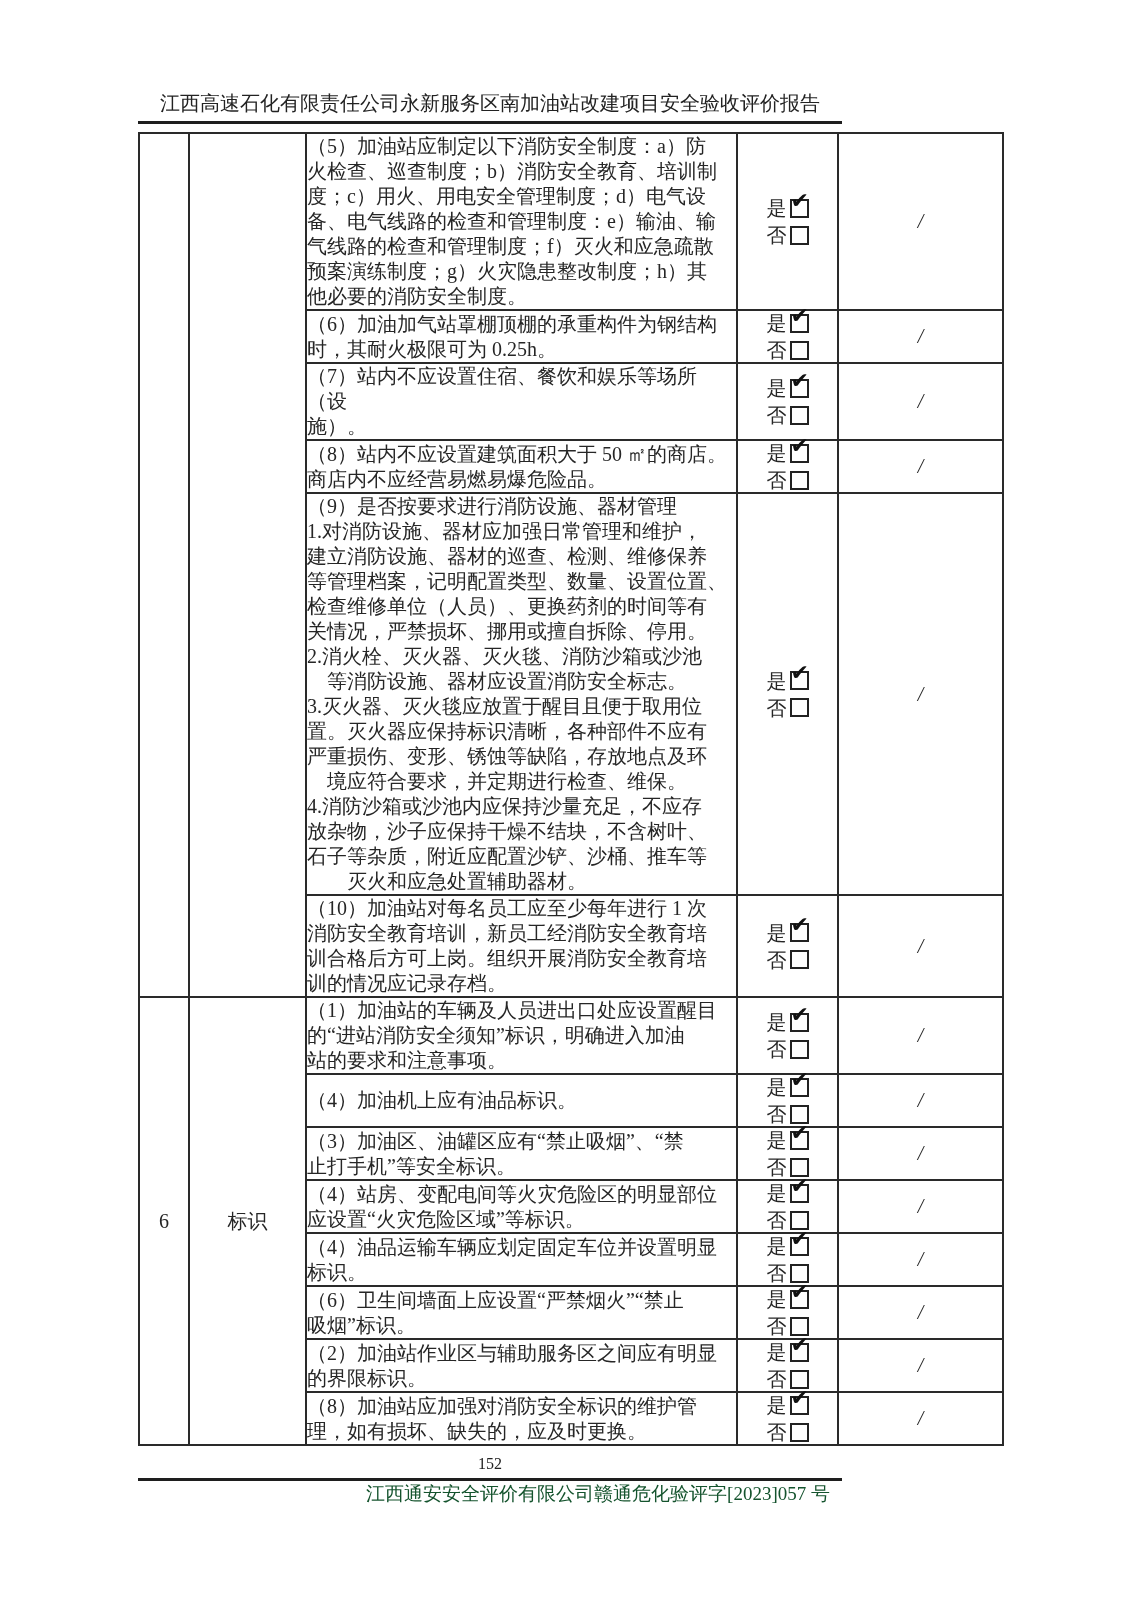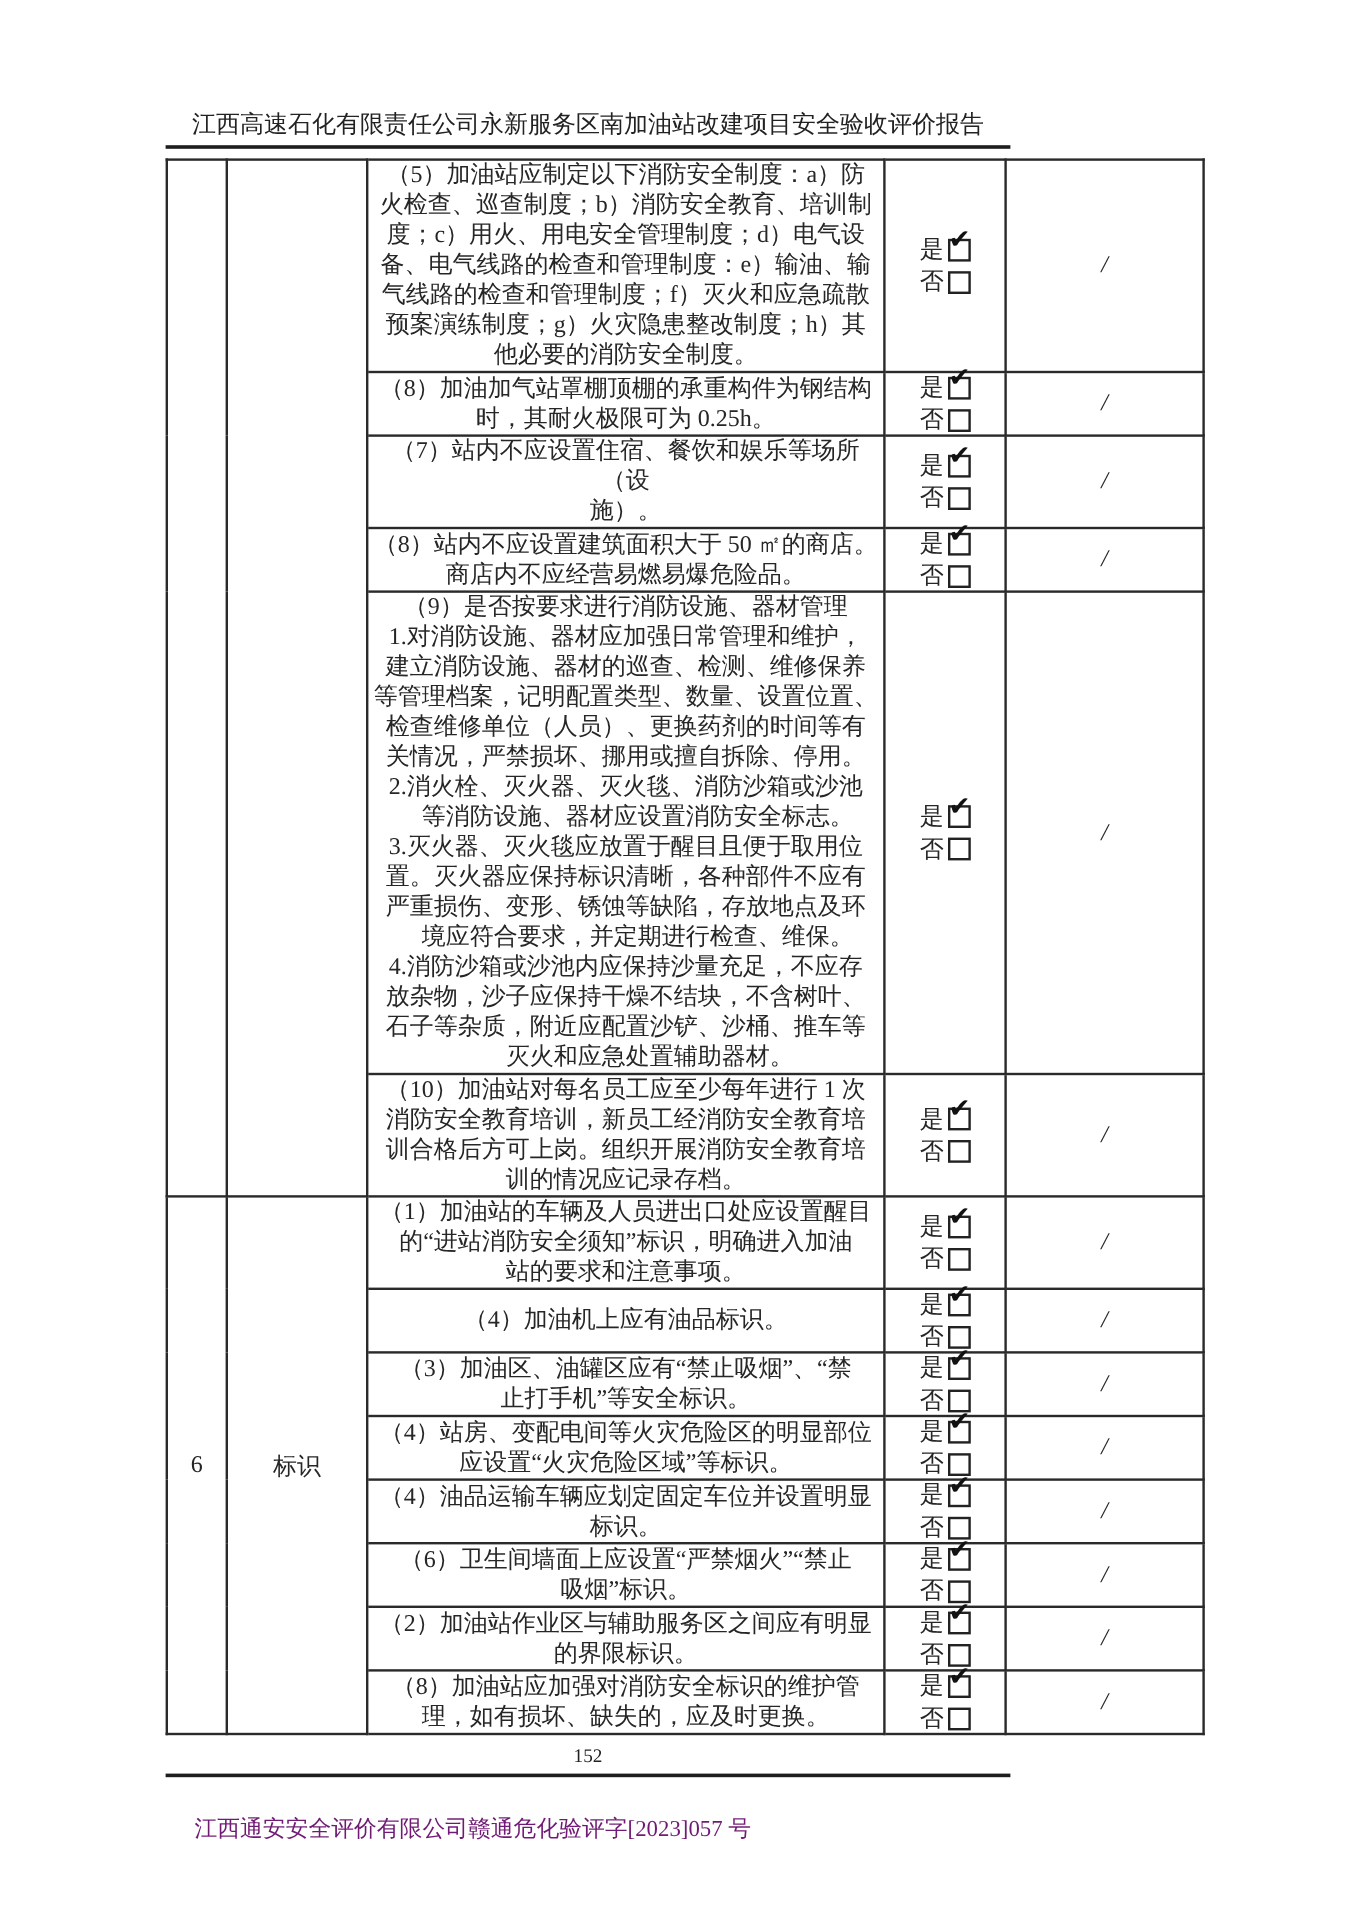--- a/index.html
+++ b/index.html
@@ -2,33 +2,33 @@
 <html><head>
 <meta charset="utf-8">
 <style>
   html,body{margin:0;padding:0;background:#ffffff;width:1131px;height:1600px;overflow:hidden}
   body{font-family:"Liberation Serif","DejaVu Serif",serif;color:#1c1c1c}
   .content{position:absolute;left:138px;top:0;width:704px}
   .title{margin-top:90px;text-align:center;font-size:20px;white-space:nowrap;color:#222}
   .rule{height:3px;background:#1e1e1e;margin-top:4px}
   table.checklist{border-collapse:collapse;table-layout:fixed;width:864px;margin-top:8px}
   .checklist td{border:2px solid #2a2a2a;font-size:20px;vertical-align:middle;padding:0;color:#262626}
-  .c-content{padding:3px 6px 3px 9px;line-height:25px;white-space:pre-line;text-align:center}
+  .c-content{padding:3px 6px 3px 9px;line-height:25px;white-space:pre-line;text-align:left}
   .c-num,.c-cat{text-align:center;font-size:20px}
   .c-yn{padding:2px 0}
   .yn{display:flex;flex-direction:column;justify-content:center;align-items:center;gap:3px}
   .yn-line{display:flex;align-items:center;line-height:24px}
   .yn-label{font-size:20px}
   .cb{position:relative;display:inline-block;width:15px;height:15px;border:2px solid #222;margin-left:3px;background:#fff}
   .cb .tick{position:absolute;left:-1px;top:-11px;font-style:normal;font-weight:700;font-size:22px;
             font-family:"DejaVu Sans",sans-serif;color:#111;line-height:22px}
   .c-rem{text-align:center;font-style:italic;font-size:21px;color:#333}
   .pageno{text-align:center;font-size:16px;margin-top:9px;color:#222}
   .footer-rule{margin-top:5px}
-  .doc-footer{display:flex;justify-content:flex-start;font-size:19px;margin-top:30px;padding:0 12px 0 24px;color:#701a75}
+  .doc-footer{display:flex;justify-content:flex-end;font-size:19px;margin-top:0;padding:0 12px 0 24px;color:#14532d}
 </style>
 </head>
 <body>
 
 <div class="content">
 
   <div class="title">江西高速石化有限责任公司永新服务区南加油站改建项目安全验收评价报告</div>
   <div class="rule"></div>
 
   <table class="checklist">
@@ -61,21 +61,21 @@
               </span>
             <span class="yn-line">
                 <span class="yn-label">否</span>
                 <span class="cb"></span>
               </span>
           </div>
         </td>
         <td class="c-rem">/</td>
       </tr>
       <tr>
-        <td class="c-content">（8）加油加气站罩棚顶棚的承重构件为钢结构
+        <td class="c-content">（6）加油加气站罩棚顶棚的承重构件为钢结构
 时，其耐火极限可为 0.25h。</td>
         <td class="c-yn">
           <div class="yn">
             <span class="yn-line">
                 <span class="yn-label">是</span>
                 <span class="cb">
                   <i class="tick">✔</i>
                 </span>
               </span>
             <span class="yn-line">

